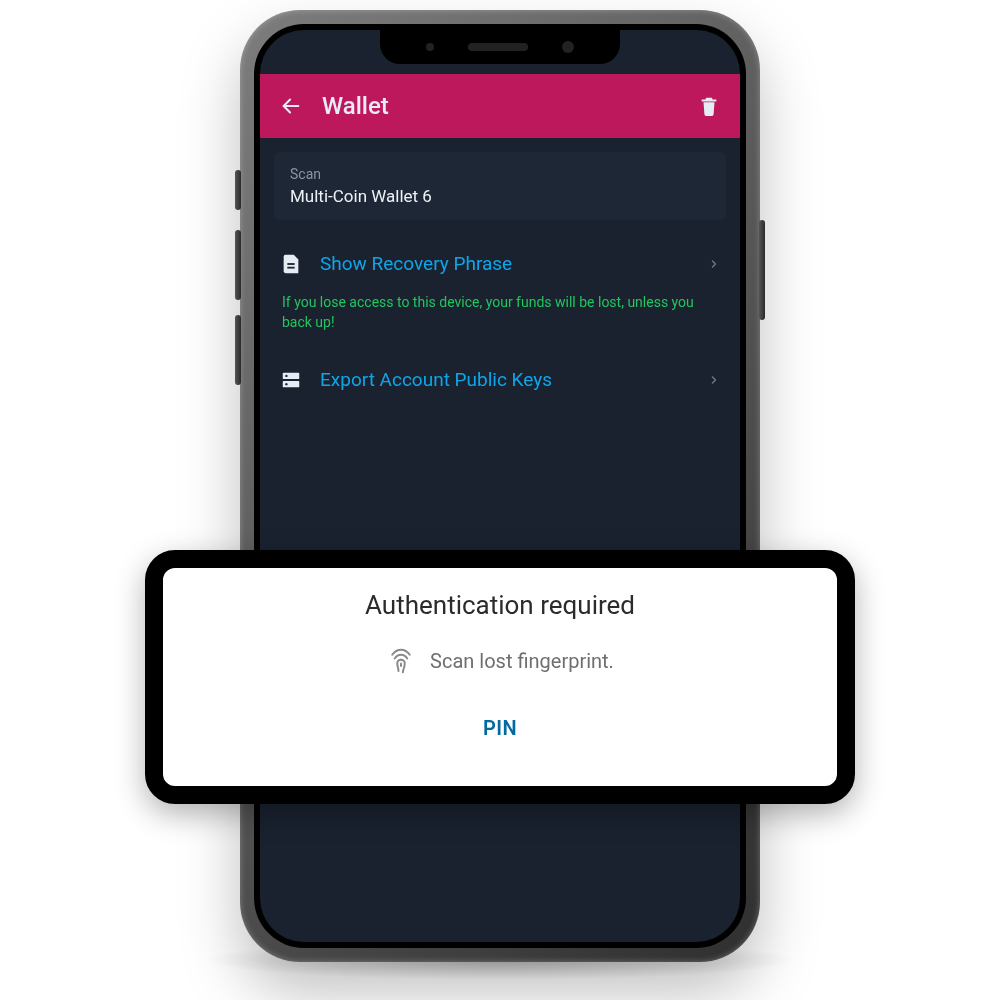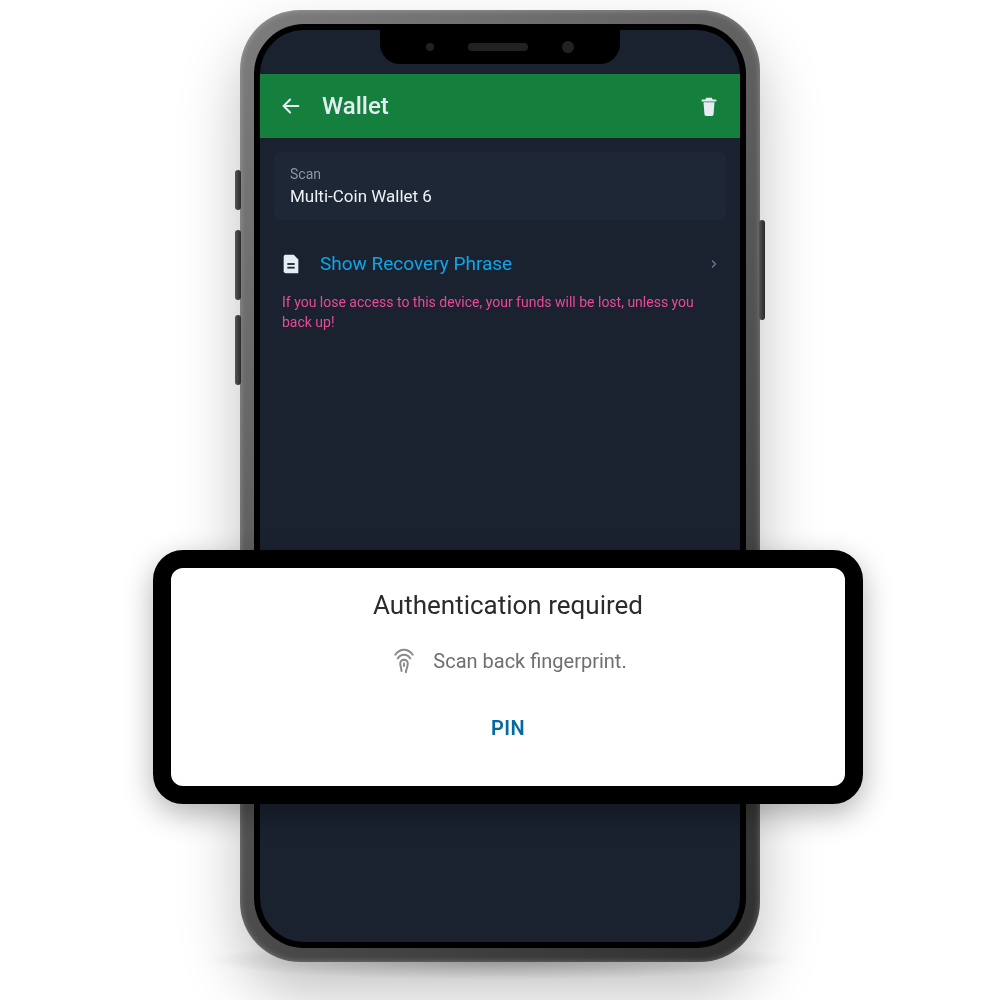--- a/index.html
+++ b/index.html
@@ -78,21 +78,21 @@
   .speaker {
     width: 60px; height: 8px; border-radius: 4px; background:#222;
   }
   .cam { width:12px; height:12px; border-radius:50%; background:#222; }
   .cam.small { width:8px; height:8px; }
 
   
   .app { position:absolute; inset:0; color:#e6ecf3; padding-top:44px; }
   .topbar {
     height: 64px;
-    background: #15803d;
+    background: #be185d;
     display:flex;
     align-items:center;
     padding: 0 20px;
     gap: 20px;
   }
   .topbar .title { font-size: 24px; font-weight: 500; flex:1; }
   .icon { display:inline-flex; }
 
   .section {
     margin: 14px;
@@ -103,38 +103,37 @@
   .field-label { font-size: 14px; color:#8b95a7; margin-bottom:4px; }
   .field-value { font-size: 17px; color:#eef2f7; }
 
   .list { margin: 0 14px; }
   .row {
     display:flex; align-items:center; gap:18px;
     padding: 18px 6px;
   }
   .row .lbl { flex:1; font-size:19px; color:#0ea5e9; }
   .hint {
-    font-size: 14px; color:#ec4899;
+    font-size: 14px; color:#22c55e;
     padding: 0 8px 18px 8px;
     line-height: 1.4;
   }
   .chev { color:#6b7588; }
 
   
   .auth-card {
     position:absolute;
     left: 145px;
     top: 550px;
     width: 710px;
     height: 254px;
     background:#fff;
     border: 18px solid #000;
     border-radius: 30px;
     box-shadow: 0 10px 30px rgba(0,0,0,.3);
-    margin-left: 8px;
   }
   .auth-title {
     text-align:center;
     font-size: 26px;
     color:#2b2b2b;
     margin-top: 22px;
     font-weight: 400;
   }
   .auth-msg {
     display:flex; align-items:center; justify-content:center; gap:14px;
@@ -201,35 +200,51 @@
             </span>
             <span class="lbl">Show Recovery Phrase</span>
             <span class="icon chev">
               <svg width="12" height="18" viewBox="0 0 24 24" fill="none" stroke="#6b7588" stroke-width="3" stroke-linecap="round" stroke-linejoin="round">
                   <polyline points="9 18 15 12 9 6"></polyline>
                 </svg>
             </span>
           </div>
           <div class="hint">If you lose access to this device, your funds will be lost, unless you back up!</div>
 
+          <div class="row">
+            <span class="icon">
+              <svg width="22" height="22" viewBox="0 0 24 24" fill="#e6ecf3">
+                  <rect x="3" y="4" width="18" height="7" rx="1"></rect>
+                  <rect x="3" y="13" width="18" height="7" rx="1"></rect>
+                  <circle cx="7" cy="7.5" r="1.3" fill="#1e2735"></circle>
+                  <circle cx="7" cy="16.5" r="1.3" fill="#1e2735"></circle>
+                </svg>
+            </span>
+            <span class="lbl">Export Account Public Keys</span>
+            <span class="icon chev">
+              <svg width="12" height="18" viewBox="0 0 24 24" fill="none" stroke="#6b7588" stroke-width="3" stroke-linecap="round" stroke-linejoin="round">
+                  <polyline points="9 18 15 12 9 6"></polyline>
+                </svg>
+            </span>
+          </div>
         </div>
 
       </div>
     </div>
   </div>
 </div>
 
 <div class="auth-card">
   <div class="auth-title">Authentication required</div>
   <div class="auth-msg">
     <span class="icon">
       <svg width="30" height="30" viewBox="0 0 24 24" fill="none" stroke="#8a8a8a" stroke-width="1.6" stroke-linecap="round" stroke-linejoin="round">
         <path d="M12 11c-1.7 0-3 1.3-3 3 0 2 1 4 1 6"></path>
         <path d="M12 11c1.7 0 3 1.3 3 3 0 3-1.5 5-1.5 7"></path>
         <path d="M7 10c1.2-1.8 3-3 5-3s3.8 1.2 5 3"></path>
         <path d="M5 7c1.8-2.4 4.3-4 7-4s5.2 1.6 7 4"></path>
         <path d="M12 14v2"></path>
       </svg>
     </span>
-    <span>Scan back fingerprint.</span>
+    <span>Scan lost fingerprint.</span>
   </div>
   <div class="auth-pin">PIN</div>
 </div>
 
 </body></html>

